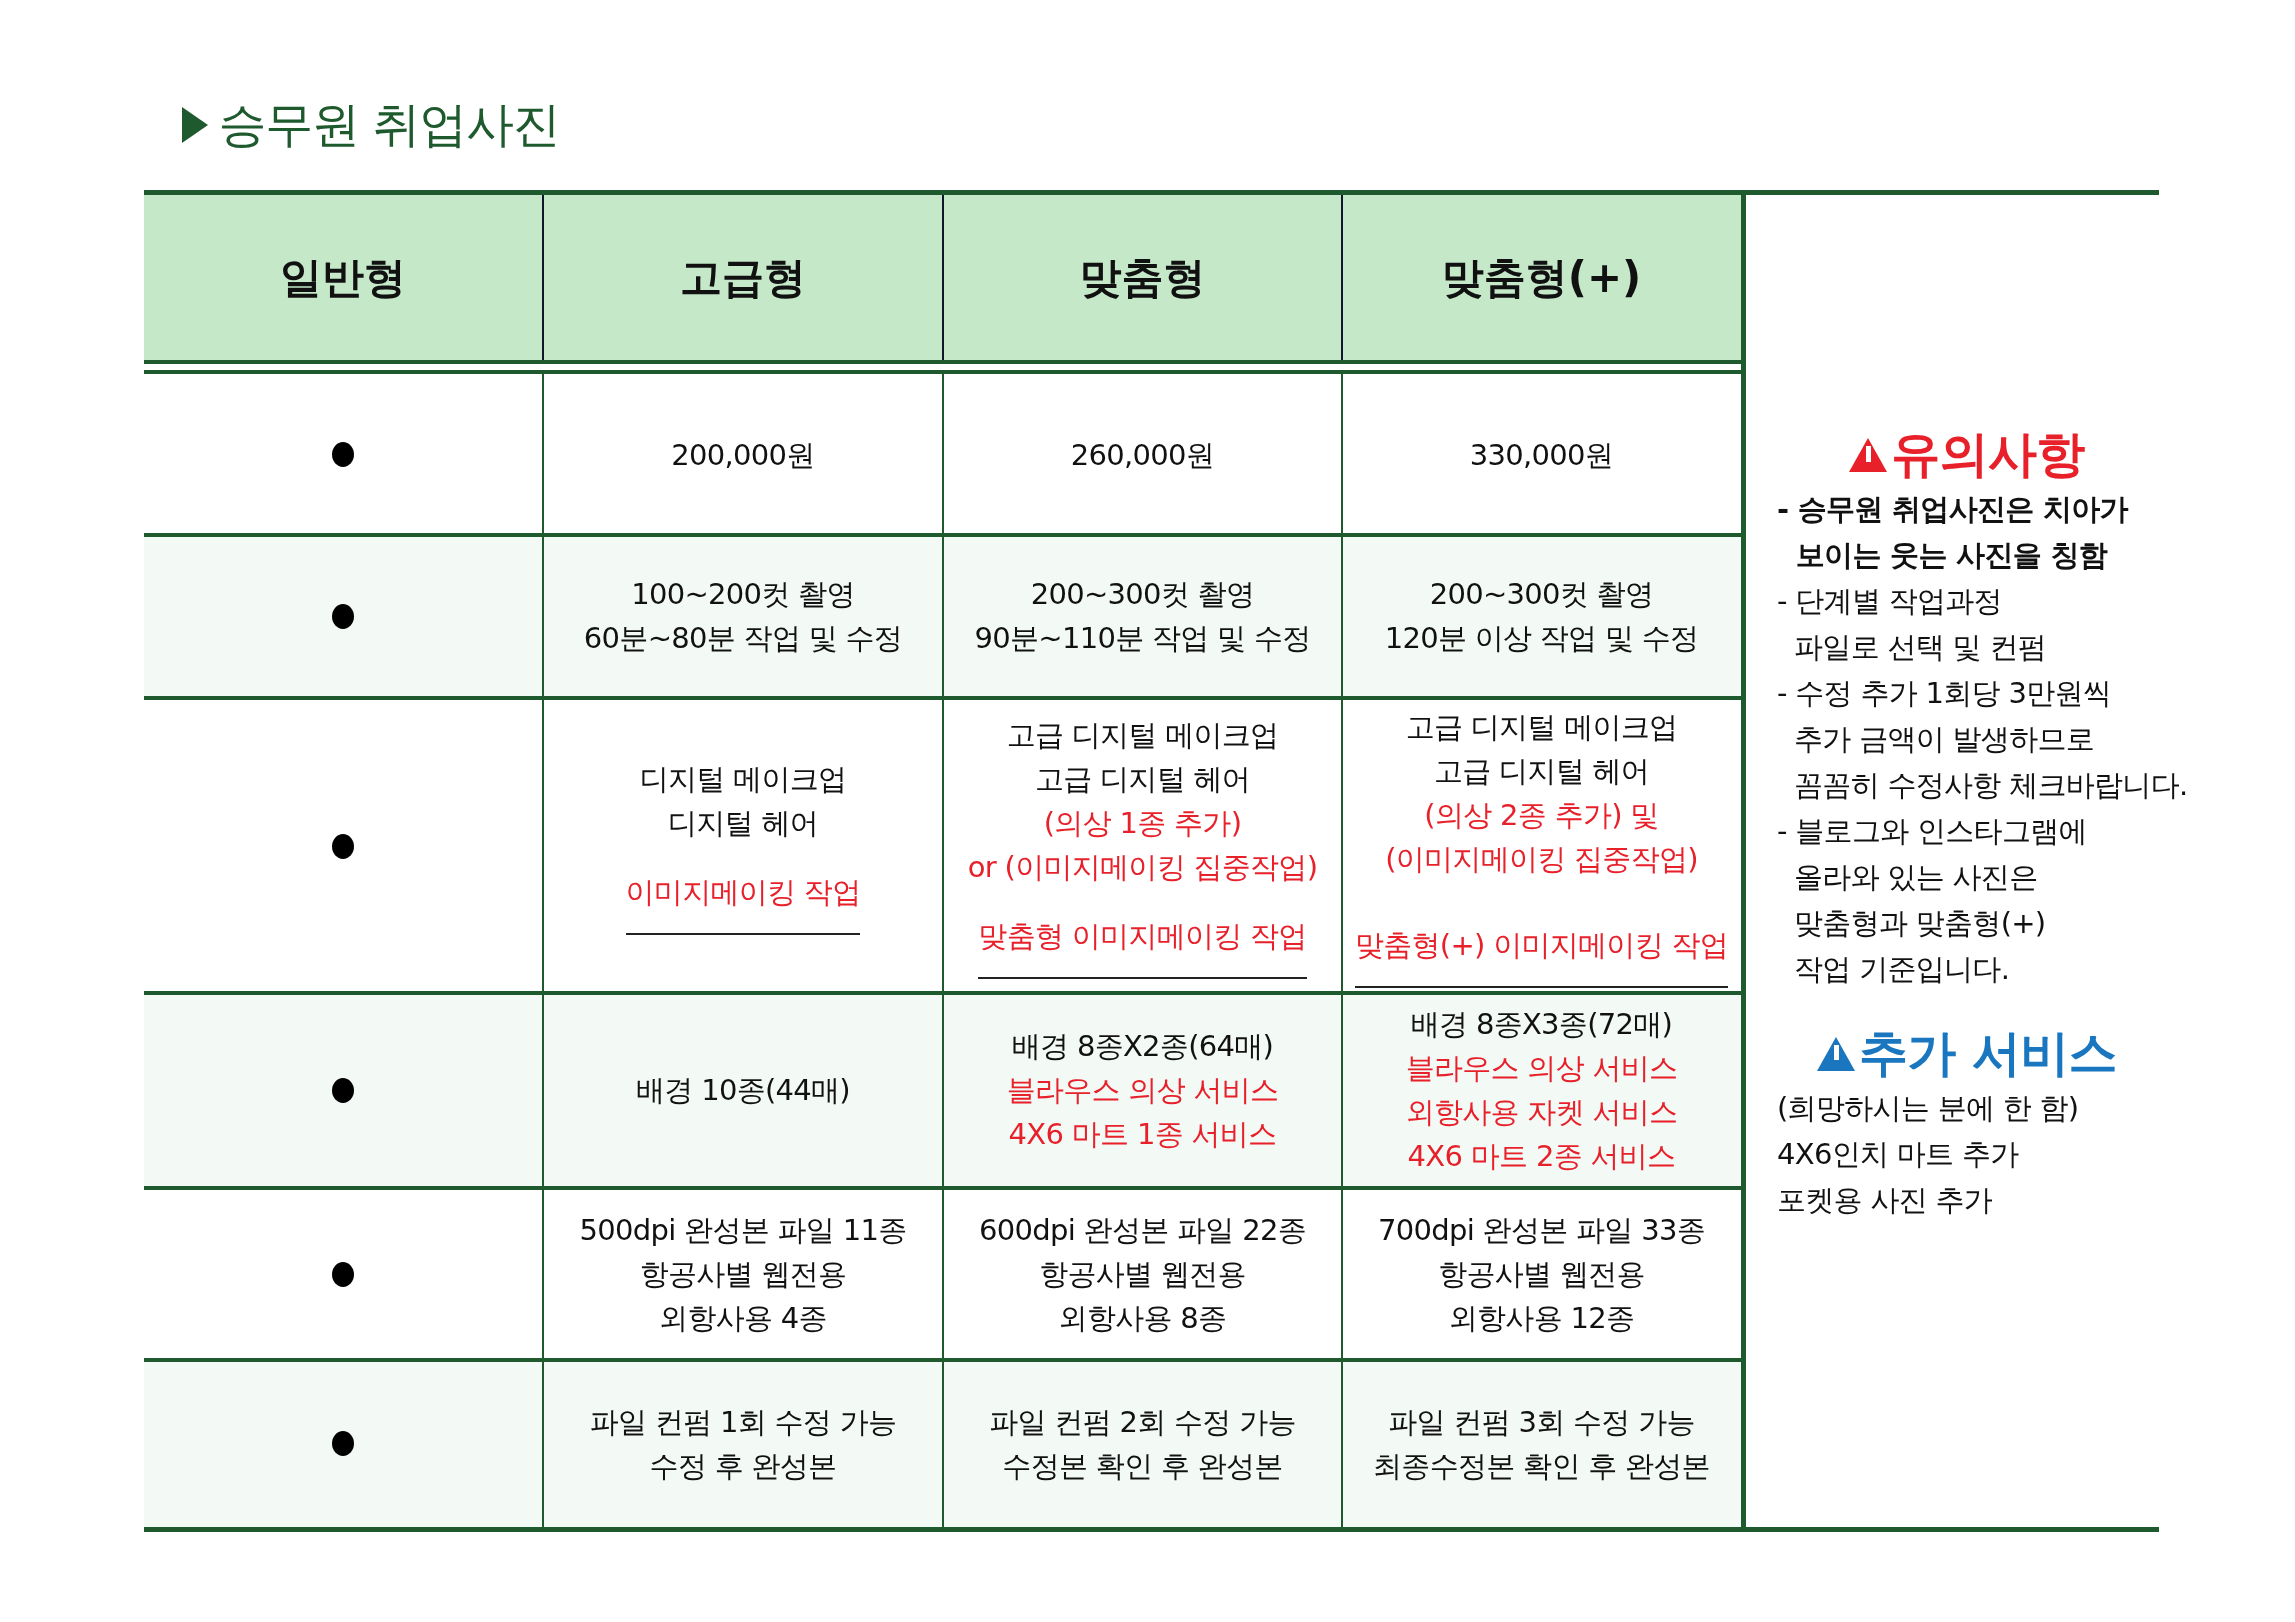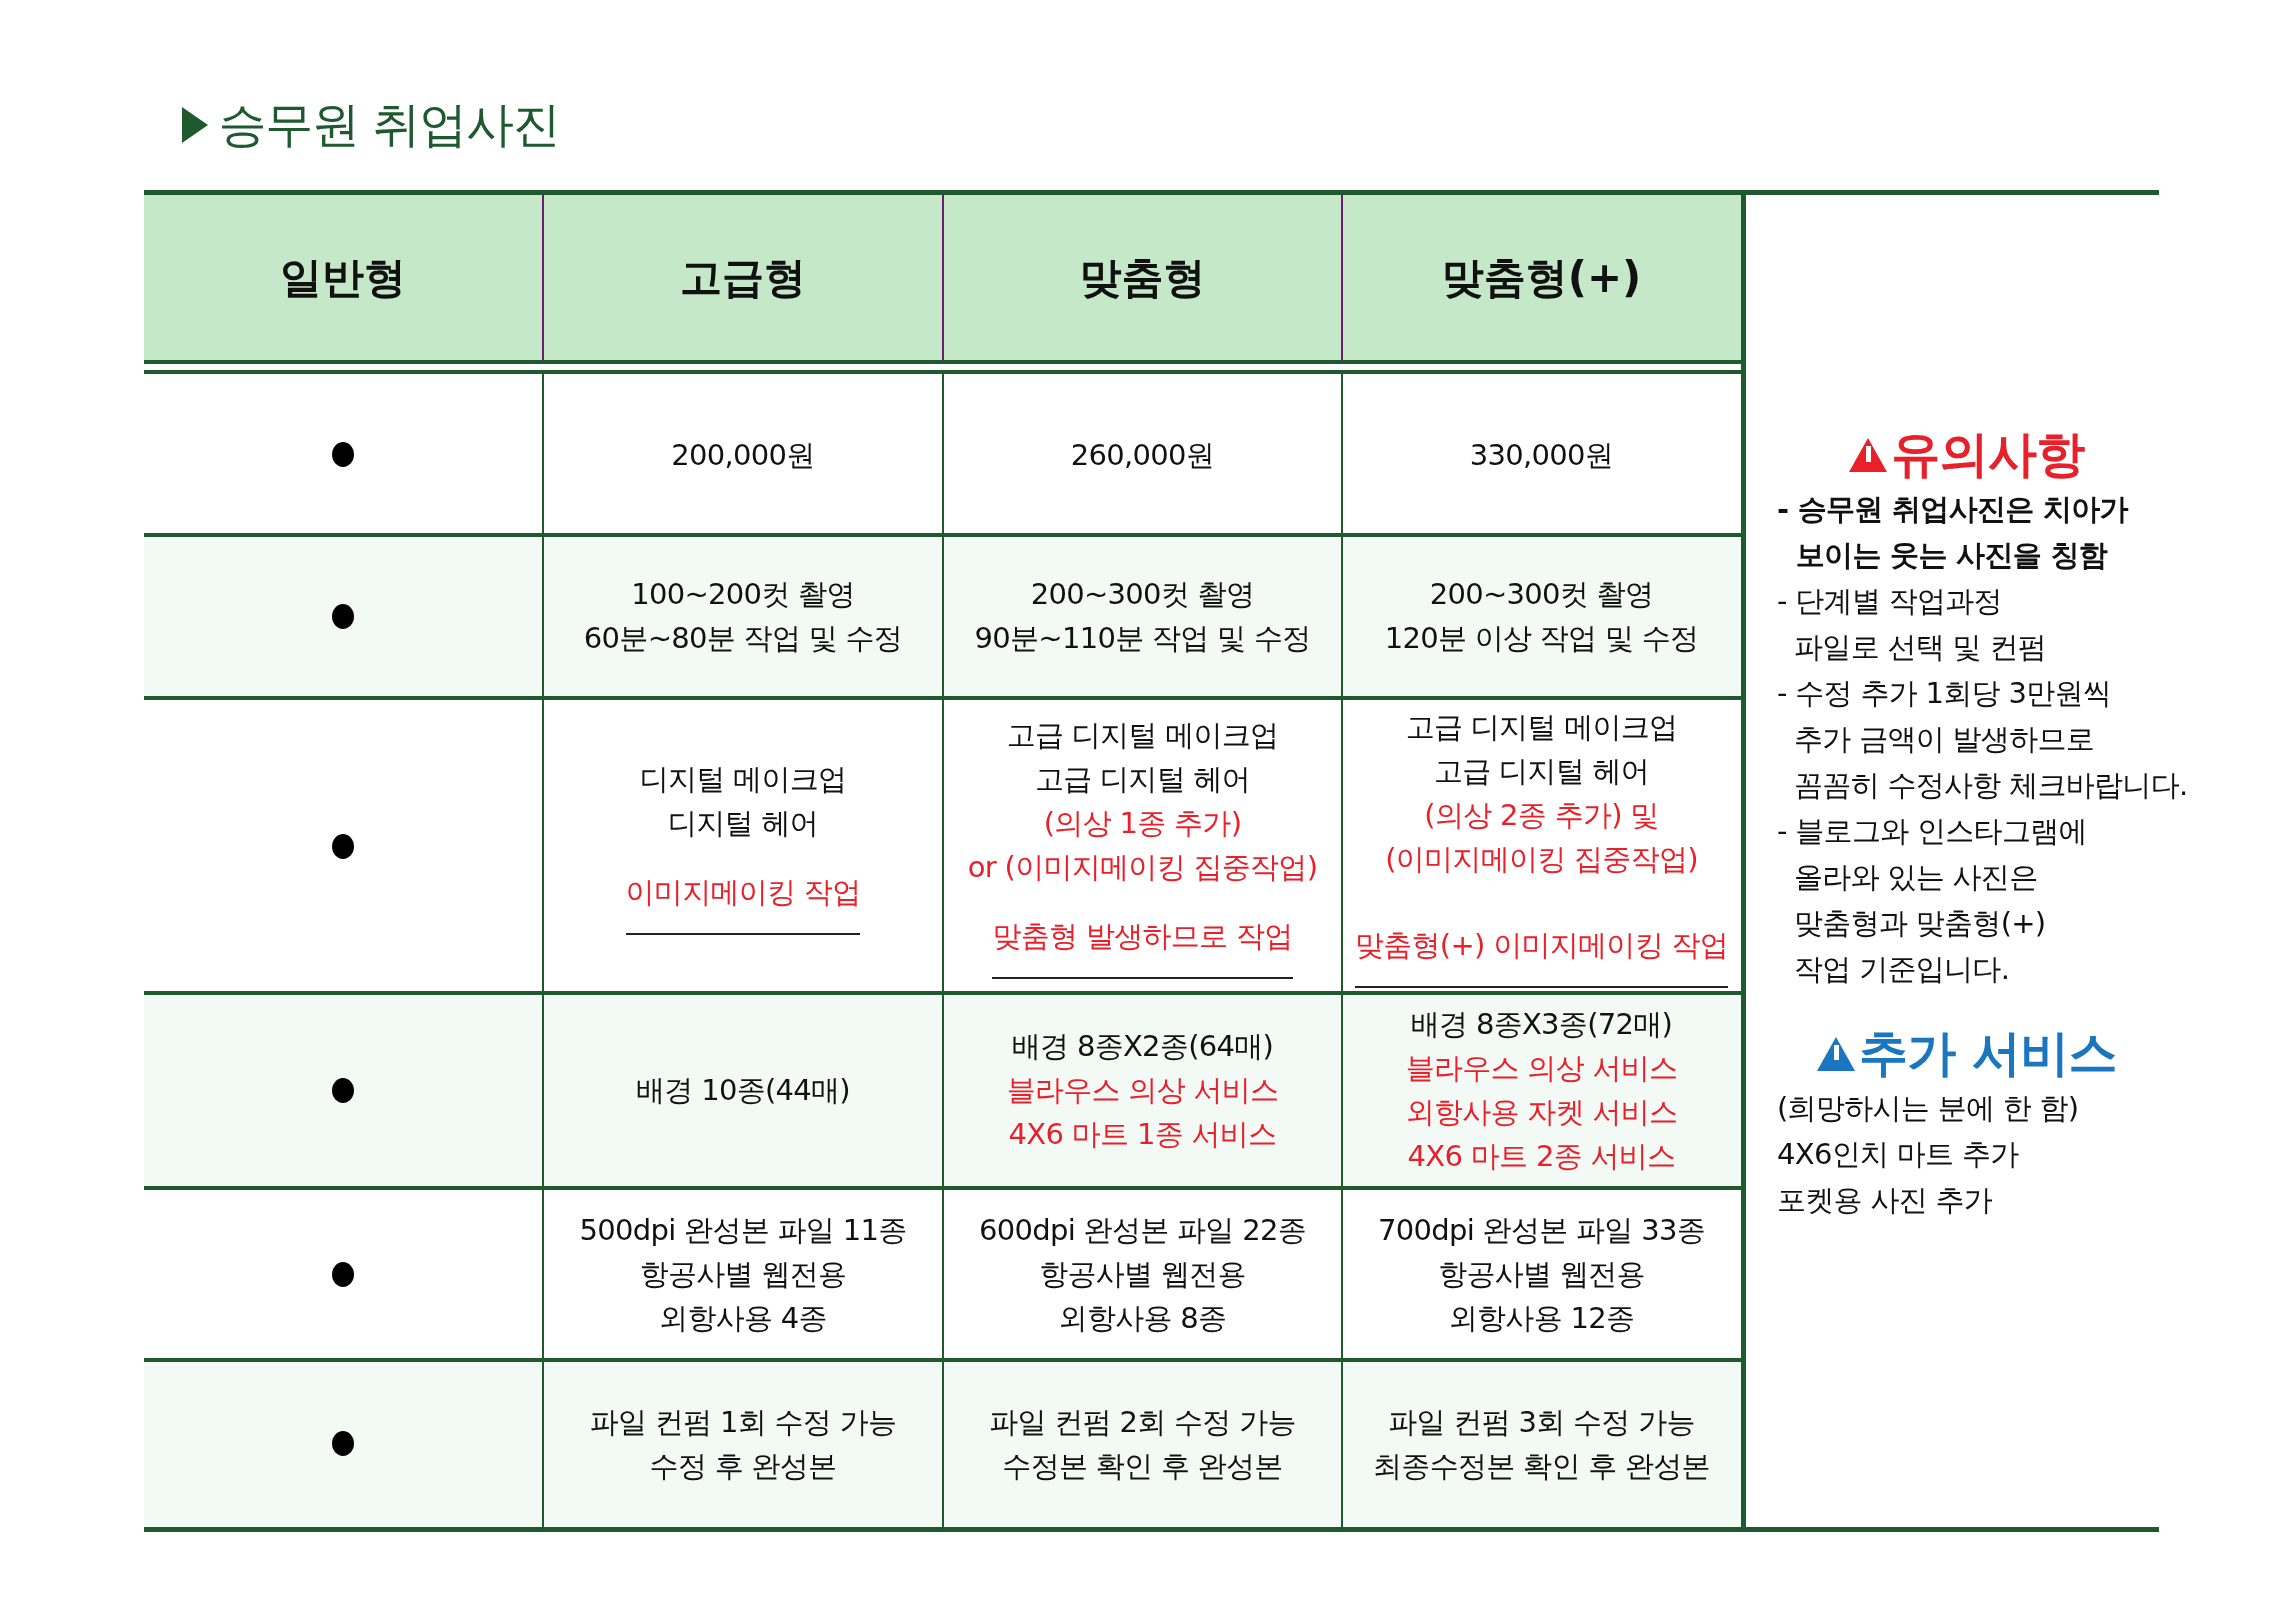--- a/index.html
+++ b/index.html
@@ -7,21 +7,21 @@
          font-family:"DejaVu Sans","Liberation Sans",sans-serif; color:#111; }
   .title { position:absolute; left:149px; top:92px; height:65px; display:flex; align-items:center;
            color:#1e5a2e; font-size:48px; letter-spacing:-1.3px;padding-left:33px; }
   .title .tri { width:0; height:0; border-top:18.3px solid transparent; border-bottom:18.3px solid transparent;
                 border-left:26px solid #1e5a2e; margin-right:10.5px; }
   .topline { position:absolute; left:144px; top:190px; width:2015px; height:5.2px; background:#1e5a2e; }
   .bottomline { position:absolute; left:144px; top:1527px; width:2015px; height:5.2px; background:#1e5a2e; }
   .vthick { position:absolute; left:1741px; top:190px; width:4.6px; height:1342px; background:#1e5a2e; }
   .hdr { position:absolute; left:144px; top:195px; width:1597px; height:165px; background:#c5e8c9; display:flex; }
   .hdr .cell { flex:0 0 auto; display:flex; align-items:center; justify-content:center;
-               font-size:42px; font-weight:bold; color:#111; border-right:2px solid #701a75; box-sizing:border-box; }
+               font-size:42px; font-weight:bold; color:#111; border-right:2px solid #0f172a; box-sizing:border-box; }
   .hdr .cell:last-child { border-right:none; }
   .dbl1 { position:absolute; left:144px; top:360px; width:1597px; height:3.9px; background:#1e5a2e; }
   .dbl2 { position:absolute; left:144px; top:370px; width:1597px; height:3.9px; background:#1e5a2e; }
   .dblgap { position:absolute; left:144px; top:364px; width:1597px; height:6.5px; background:#fff; }
   .row { position:absolute; left:144px; width:1597px; display:flex; box-sizing:border-box; }
   .row .cell { flex:0 0 auto; box-sizing:border-box; border-right:2px solid #1e5a2e;
                display:flex; flex-direction:column; align-items:center; justify-content:center;
                font-size:29px; line-height:44px; letter-spacing:-0.7px; }
   .row .cell:last-child { border-right:none; }
   .hline { position:absolute; left:144px; width:1597px; height:3.9px; background:#1e5a2e; }
@@ -104,21 +104,21 @@
         <div>디지털 헤어</div>
         <div style="height: 22px;"></div>
         <div class="red ul" style="margin-top: 3.9px;">이미지메이킹 작업</div>
       </div>
       <div class="cell c2">
         <div>고급 디지털 메이크업</div>
         <div>고급 디지털 헤어</div>
         <div class="red">(의상 1종 추가)</div>
         <div class="red">or (이미지메이킹 집중작업)</div>
         <div style="height: 22px;"></div>
-        <div class="red ul" style="margin-top: 3.9px;">맞춤형 발생하므로 작업</div>
+        <div class="red ul" style="margin-top: 3.9px;">맞춤형 이미지메이킹 작업</div>
       </div>
       <div class="cell c3">
         <div>고급 디지털 메이크업</div>
         <div>고급 디지털 헤어</div>
         <div class="red">(의상 2종 추가) 및</div>
         <div class="red">(이미지메이킹 집중작업)</div>
         <div style="height: 22px;"></div>
         <div class="red ul" style="margin-top: 20px;">맞춤형(+) 이미지메이킹 작업</div>
       </div>
     </div>

